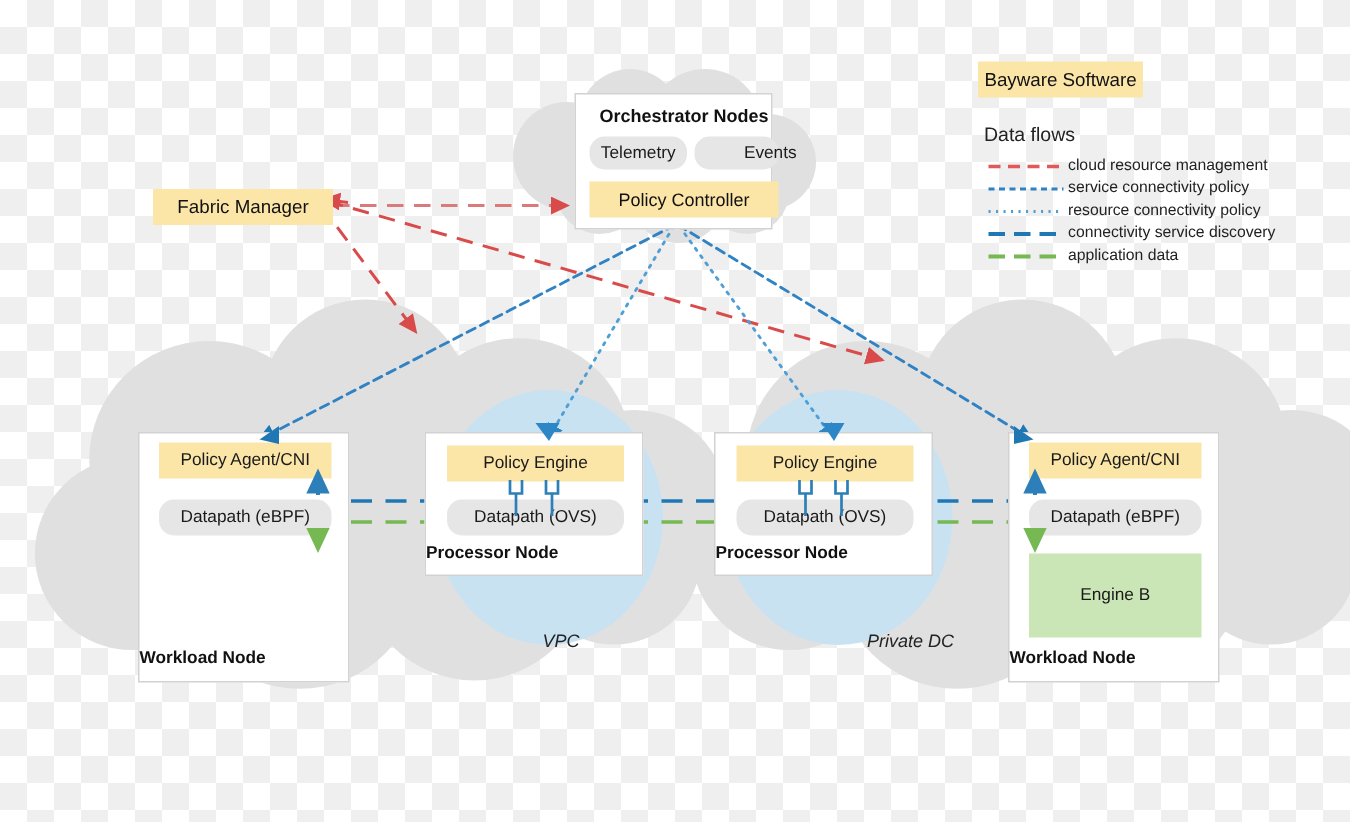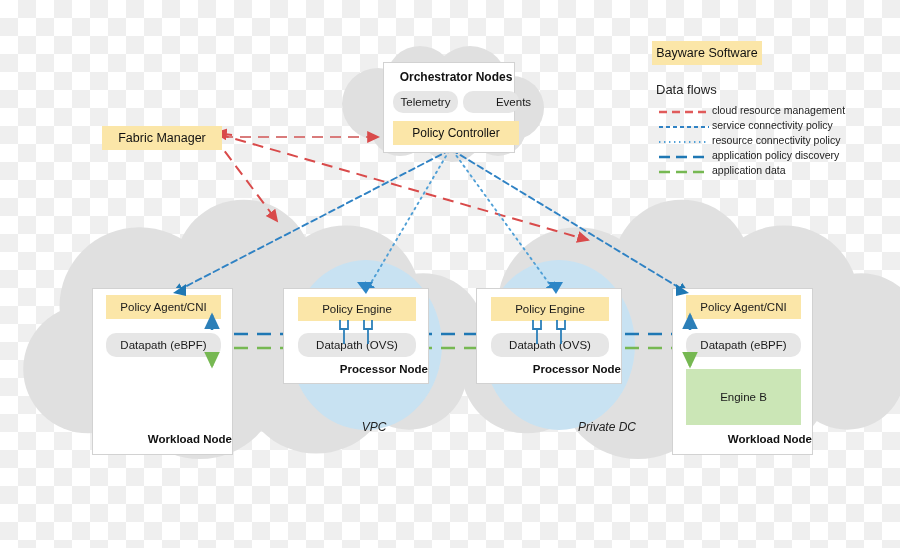--- a/index.html
+++ b/index.html
@@ -35,21 +35,21 @@
     box-sizing:border-box;
   }
   .yellow{background:#fbe6a8;}
   .gray{background:#e6e6e6;border-radius:10px;}
   .green{background:#cbe6b6;}
   .t11{font-size:11.5px;color:#1a1a1a;}
   .t12{font-size:12px;color:#111;}
   .bold{font-weight:bold;}
   .ital{font-style:italic;}
   .node-caption{
-    position:absolute;width:100%;text-align:right;
+    position:absolute;width:100%;text-align:left;
     font-size:11.5px;font-weight:bold;color:#111;
   }
   .legend-title{font-size:13px;color:#222;}
   .legend-row{display:flex;align-items:center;height:13px;}
   .legend-key{width:56px;height:12px;position:relative;flex:0 0 56px;}
   .legend-label{font-size:10.5px;color:#222;white-space:nowrap;}
   .brandbox{
     background:#fbe6a8;display:flex;align-items:center;justify-content:center;
     font-size:12.5px;color:#111;
   }
@@ -264,21 +264,21 @@
         <div class="legend-row" style="margin-bottom: 2px;">
           <div class="legend-key"><svg width="56" height="12" viewBox="0 0 56 12">
               <line x1="3" y1="6" x2="53" y2="6" stroke="#4f9fd6" stroke-width="2" stroke-dasharray="1.4,3.6" stroke-linecap="butt"></line>
             </svg></div>
           <div class="legend-label">resource connectivity policy</div>
         </div>
         <div class="legend-row" style="margin-bottom: 2px;">
           <div class="legend-key"><svg width="56" height="12" viewBox="0 0 56 12">
               <line x1="3" y1="6" x2="53" y2="6" stroke="#1f78b4" stroke-width="2.6" stroke-dasharray="11,6" stroke-linecap="butt"></line>
             </svg></div>
-          <div class="legend-label">application policy discovery</div>
+          <div class="legend-label">connectivity service discovery</div>
         </div>
         <div class="legend-row" style="margin-bottom: 2px;">
           <div class="legend-key"><svg width="56" height="12" viewBox="0 0 56 12">
               <line x1="3" y1="6" x2="53" y2="6" stroke="#76b852" stroke-width="2.6" stroke-dasharray="11,6" stroke-linecap="butt"></line>
             </svg></div>
           <div class="legend-label">application data</div>
         </div>
       </div>
   </div>
 

